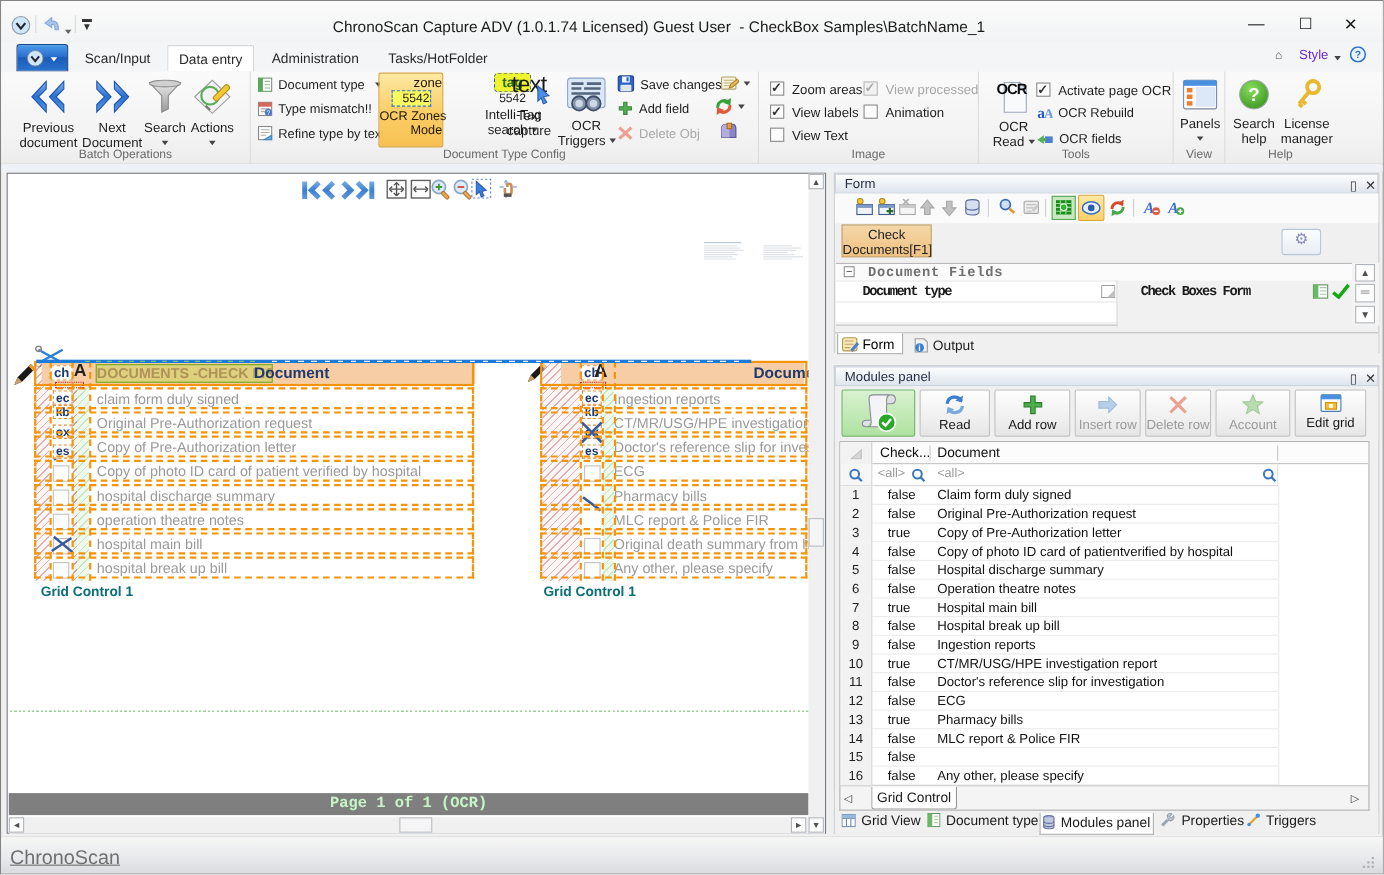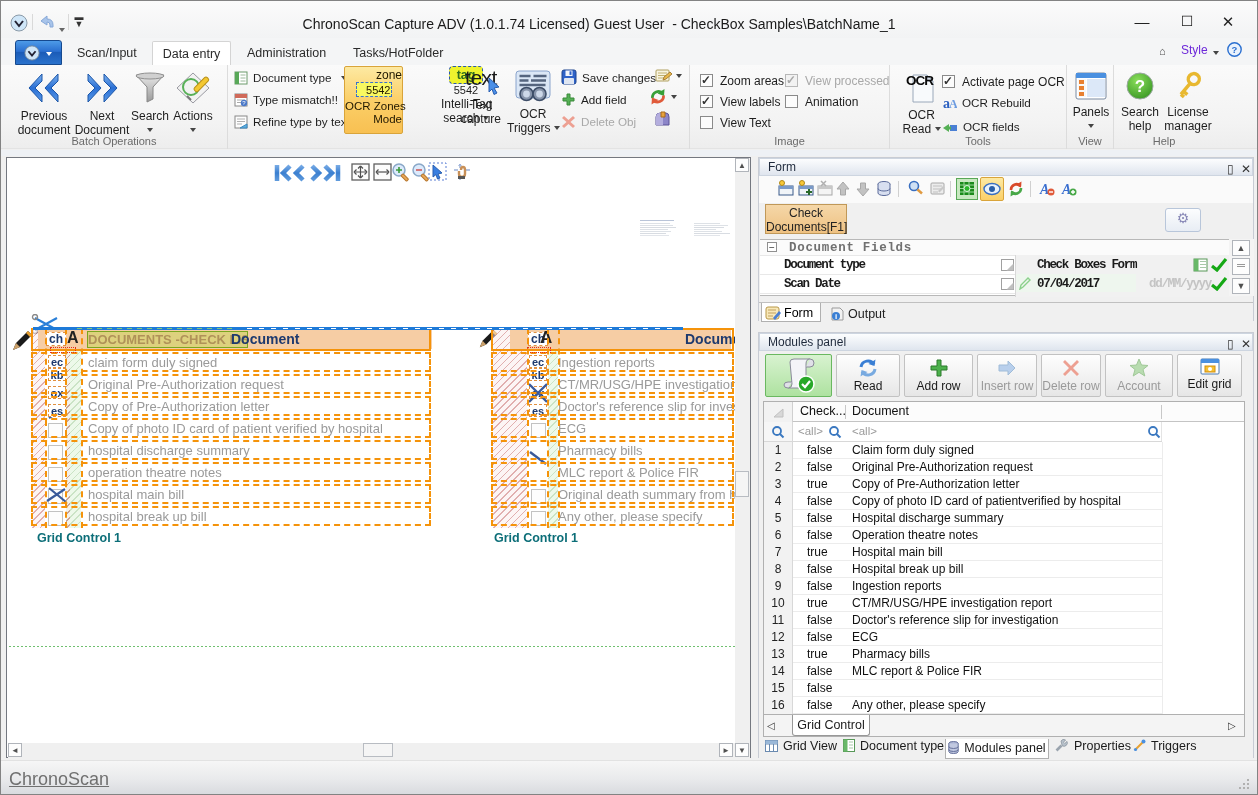--- a/index.html
+++ b/index.html
@@ -145,20 +145,21 @@
       <svg width="36" height="34" viewBox="0 0 36 34">
       <path d="M18 2 L34 17 L18 32 L2 17 Z" fill="#f2f2f2" stroke="#9a9aa2"></path>
       <circle cx="16" cy="16" r="8" fill="none" stroke="#58b058" stroke-width="2"></circle>
       <rect x="24" y="4" width="5" height="18" rx="2" transform="rotate(45 26 13)" fill="#f4c832" stroke="#b89018"></rect>
       <path d="M12 25 l4 4" stroke="#777" stroke-width="2"></path>
         </svg>
       <div class="lbl">Actions<br><span class="dda"></span></div>
     </div>
   </div>
   <div class="rgroup" style="left:227px; width:462px;">
+      <div class="rglabel">Document Type Config</div>
     <div class="smallrow" style="left:6px; top:3px;"><svg class="ic" width="14" height="14" viewBox="0 0 14 14">
           <rect x="1" y="1" width="12" height="12" fill="#fff" stroke="#6a9a6a"></rect>
           <rect x="1" y="1" width="4" height="12" fill="#58a858"></rect>
           <path d="M6.5 4 h5 M6.5 7 h5 M6.5 10 h5" stroke="#9ab89a" stroke-width="1"></path>
         </svg>Document type <span class="dda" style="margin-left:6px;"></span></div>
     <div class="smallrow" style="left:6px; top:25px;"><svg class="ic" width="14" height="14" viewBox="0 0 14 14">
           <rect x="1" y="1" width="12" height="12" fill="#fff" stroke="#888"></rect>
           <rect x="1" y="1" width="12" height="4" fill="#d06a5a"></rect>
           <path d="M3 7 h8 M3 9.5 h8" stroke="#aaa"></path>
           <circle cx="10" cy="10" r="3.2" fill="#4a78c8"></circle>
@@ -481,20 +482,21 @@
   <div class="abs" style="left:540px; top:170px; width:0px; height:200px; border-left:2px dashed #f5930a;"></div>
   <div class="abs" style="left:551px; top:170px; width:0px; height:200px; border-left:2px dashed #f5930a;"></div>
   <div class="gctl" style="left:487px; top:373px;">Grid Control 1</div>
   </div>
   <div class="abs" style="left:26px; top:169px; width:650px; height:3px; background:#1e7ad8;"></div>
   <div class="abs" style="left:70px; top:170px; width:160px; height:1px; background:repeating-linear-gradient(90deg,#7ec87e 0 5px,transparent 5px 10px);"></div>
   <div class="abs" style="left:240px; top:170px; width:430px; height:1px; background:repeating-linear-gradient(90deg,#ffffff 0 5px,transparent 5px 12px);"></div>
 
   <div class="abs" style="left:2px; top:488px; width:726px; height:1px; background:repeating-linear-gradient(90deg,#70c070 0 2px,transparent 2px 4px);"></div>
 
+  <div class="abs mono" style="left:1px; top:563px; width:727px; height:20px; background:#7f7f7f; color:#c8f5c8; font-weight:bold; font-size:14px; text-align:center; line-height:20px;">Page 1 of 1 (OCR)</div>
 
   <div class="abs" style="left:1px; top:585px; width:727px; height:15px; background:#f0f0f0;">
     <div class="sbtn" style="left:0; top:0;">◄</div>
     <div class="sbtn" style="left:711px; top:0;">►</div>
     <div class="abs" style="left:355px; top:0; width:30px; height:14px; background:#f5f5f5; border:1px solid #b8bcc2;"></div>
   </div>
 
   <div class="abs" style="left:728px; top:0; width:15px; height:600px; background:#f0f0f0;">
     <div class="sbtn" style="left:0; top:0;">▲</div>
     <div class="abs" style="left:0; top:313px; width:14px; height:26px; background:#f5f5f5; border:1px solid #b8bcc2;"></div>
@@ -589,36 +591,20 @@
         <svg class="abs" style="left:241px; top:4px;" width="13" height="12" viewBox="0 0 13 12">
             <rect x="0.5" y="0.5" width="12" height="11" fill="#fff" stroke="#a0a0a0"></rect>
             <path d="M12.5 11.5 L5.5 11.5 L12.5 4.5 Z" fill="#c0c0c0"></path>
           </svg>
         <span class="abs fmono" style="left:277px; top:3px;">Check Boxes Form</span>
         <svg class="abs" style="left:433px; top:3px;" width="15" height="14" viewBox="0 0 15 14">
             <rect x="1" y="1" width="13" height="12" fill="#fff" stroke="#589858"></rect>
             <rect x="1" y="1" width="4.5" height="12" fill="#68b868"></rect>
             <path d="M7 3.5 h6 M7 6.5 h6 M7 9.5 h6" stroke="#a8c8a8"></path>
           </svg>
-        <svg class="abs" style="left:450px; top:2px;" width="18" height="15" viewBox="0 0 18 15">
-            <path d="M2 9 L7 13 L16 2" stroke="#15a815" stroke-width="3.2" fill="none"></path>
-          </svg>
-      </div>
-      <div class="abs" style="left:0; top:34px; width:100%; height:19px;">
-        <div class="abs" style="left:256px; top:0px; width:120px; height:18px; background:#eef6ee;"></div>
-        <span class="abs fmono" style="left:24px; top:3px;">Scan Date</span>
-        <svg class="abs" style="left:241px; top:4px;" width="13" height="12" viewBox="0 0 13 12">
-            <rect x="0.5" y="0.5" width="12" height="11" fill="#fff" stroke="#a0a0a0"></rect>
-            <path d="M12.5 11.5 L5.5 11.5 L12.5 4.5 Z" fill="#c0c0c0"></path>
-          </svg>
-        <svg class="abs" style="left:259px; top:3px;" width="12" height="13" viewBox="0 0 12 13">
-            <path d="M9 1 L11 3 L4 10 L1 12 L2 8 Z" fill="none" stroke="#8ad08a" stroke-width="1.4"></path>
-          </svg>
-        <span class="abs fmono" style="left:277px; top:3px;">07/04/2017</span>
-        <span class="abs fmono" style="left:389px; top:3px; color:#c4c4c4;">dd/MM/yyyy</span>
         <svg class="abs" style="left:450px; top:2px;" width="18" height="15" viewBox="0 0 18 15">
             <path d="M2 9 L7 13 L16 2" stroke="#15a815" stroke-width="3.2" fill="none"></path>
           </svg>
       </div>
       <div class="abs" style="left:0; top:15px; width:256px; height:1px; background:#e8e8e8;"></div>
       <div class="abs" style="left:0; top:34px; width:256px; height:1px; background:#e8e8e8;"></div>
       <div class="abs" style="left:0; top:53px; width:256px; height:1px; background:#e8e8e8;"></div>
       <div class="abs" style="left:255px; top:15px; width:1px; height:42px; background:#d8d8d8;"></div>
     </div>
     <div class="abs" style="left:470px; top:81px; width:25px; height:57px; background:#f4f4f4;">

